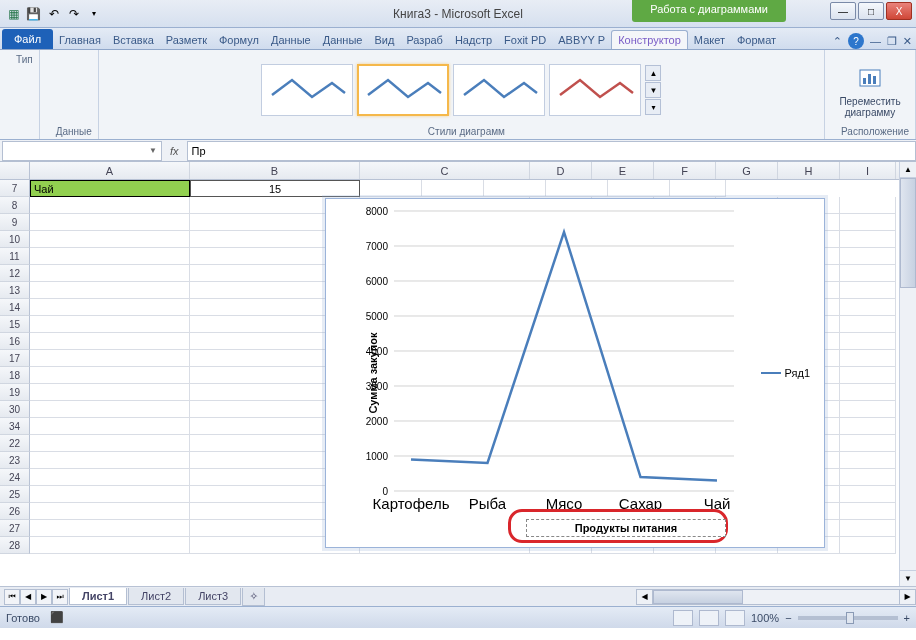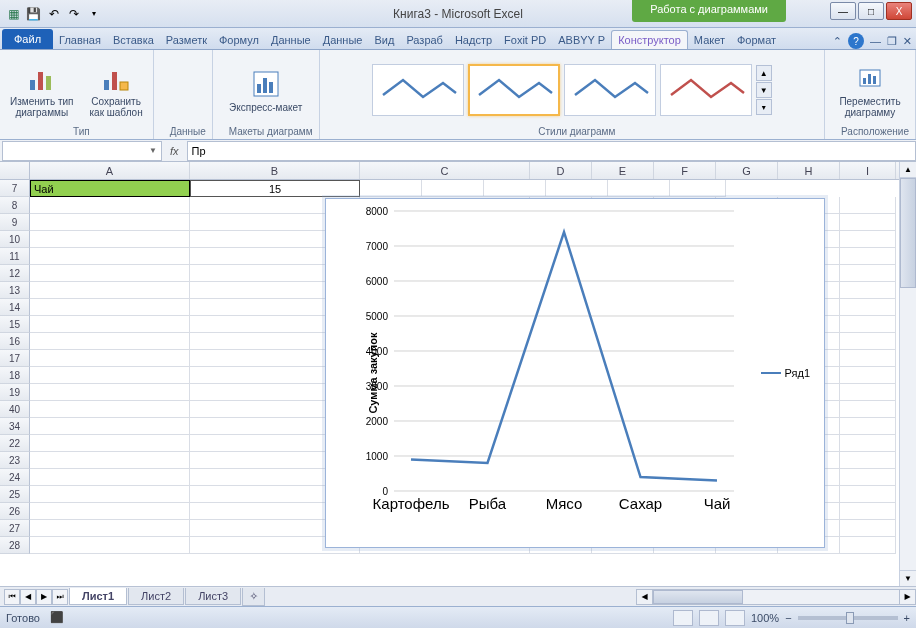--- a/index.html
+++ b/index.html
@@ -133,66 +133,26 @@
     <span style="color:#3a5a88">⌃</span>
     <span class="help-icon">?</span>
     <span style="color:#3a5a88">—</span>
     <span style="color:#3a5a88">❐</span>
     <span style="color:#3a5a88">✕</span>
   </div>
 </div>
 
 <div class="ribbon">
   <div class="rgroup">
-    <div class="rgroup-body">
-      <div class="bigbtn">
-        <div class="ico">
-            <svg width="32" height="32">
-              <rect x="4" y="18" width="5" height="10" fill="#4a7ebb"></rect>
-              <rect x="12" y="10" width="5" height="18" fill="#c0504d"></rect>
-              <rect x="20" y="14" width="5" height="14" fill="#9bbb59"></rect>
-            </svg>
-          </div>
-        <span style="white-space:pre-line">Изменить тип
-диаграммы</span>
-      </div>
-      <div class="bigbtn">
-        <div class="ico">
-            <svg width="32" height="32">
-              <rect x="4" y="18" width="5" height="10" fill="#4a7ebb"></rect>
-              <rect x="12" y="10" width="5" height="18" fill="#c0504d"></rect>
-              <rect x="20" y="20" width="8" height="8" fill="#f5b84a" stroke="#b8860b"></rect>
-            </svg>
-          </div>
-        <span style="white-space:pre-line">Сохранить
-как шаблон</span>
-      </div>
-    </div>
     <div class="rgroup-label">Тип</div>
   </div>
   <div class="rgroup">
     <div class="rgroup-body">
     </div>
     <div class="rgroup-label">Данные</div>
-  </div>
-  <div class="rgroup">
-    <div class="rgroup-body">
-      <div class="bigbtn">
-        <div class="ico">
-            <svg width="32" height="32">
-              <rect x="4" y="4" width="24" height="24" fill="#fff" stroke="#4a7ebb"></rect>
-              <rect x="7" y="16" width="4" height="9" fill="#4a7ebb"></rect>
-              <rect x="13" y="10" width="4" height="15" fill="#4a7ebb"></rect>
-              <rect x="19" y="14" width="4" height="11" fill="#4a7ebb"></rect>
-            </svg>
-          </div>
-        <span>Экспресс-макет</span>
-      </div>
-    </div>
-    <div class="rgroup-label">Макеты диаграмм</div>
   </div>
   <div class="rgroup" style="flex:1">
     <div class="rgroup-body style-gallery">
       <div class="style-swatch">
           <svg>
             <polyline points="5,20 25,5 45,22 65,8 78,18" fill="none" stroke="#4a7ebb" stroke-width="2.5"></polyline>
           </svg>
         </div>
       <div class="style-swatch sel">
           <svg>
@@ -412,21 +372,21 @@
         <div class="cell" style="width: 170px;"></div>
         <div class="cell" style="width: 170px;"></div>
         <div class="cell" style="width: 62px;"></div>
         <div class="cell" style="width: 62px;"></div>
         <div class="cell" style="width: 62px;"></div>
         <div class="cell" style="width: 62px;"></div>
         <div class="cell" style="width: 62px;"></div>
         <div class="cell" style="width: 56px;"></div>
       </div>
       <div class="row">
-        <div class="rowhead">40</div>
+        <div class="rowhead">30</div>
         <div class="cell" style="width: 160px;"></div>
         <div class="cell" style="width: 170px;"></div>
         <div class="cell" style="width: 170px;"></div>
         <div class="cell" style="width: 62px;"></div>
         <div class="cell" style="width: 62px;"></div>
         <div class="cell" style="width: 62px;"></div>
         <div class="cell" style="width: 62px;"></div>
         <div class="cell" style="width: 62px;"></div>
         <div class="cell" style="width: 56px;"></div>
       </div>
@@ -558,20 +518,24 @@
           <div class="xtick" style="left: 85px;">Картофель</div>
           <div class="xtick" style="left: 161.5px;">Рыба</div>
           <div class="xtick" style="left: 238px;">Мясо</div>
           <div class="xtick" style="left: 314.5px;">Сахар</div>
           <div class="xtick" style="left: 391px;">Чай</div>
         </div>
       <div class="legend">
         <span class="legend-line"></span>
         <span>Ряд1</span>
       </div>
+      <div class="xlabel-box">
+        <div class="xlabel-annot"></div>
+        <div class="xlabel-text">Продукты питания</div>
+      </div>
     </div>
   </div>
 
   <div class="vscroll">
     <div class="sbtn">▲</div>
     <div class="thumb"></div>
     <div class="sbtn" style="position:absolute;bottom:0;width:100%;border-top:1px solid #c7d0e0;border-bottom:none">▼</div>
   </div>
 </div>
 

